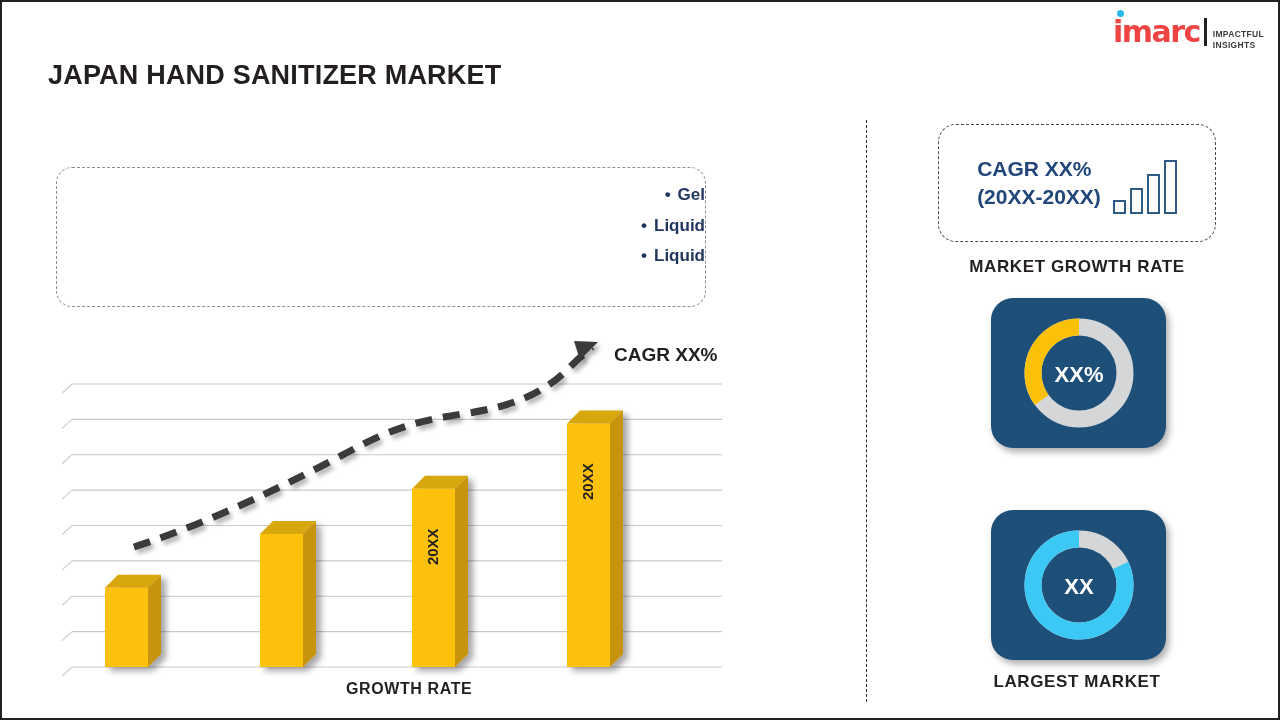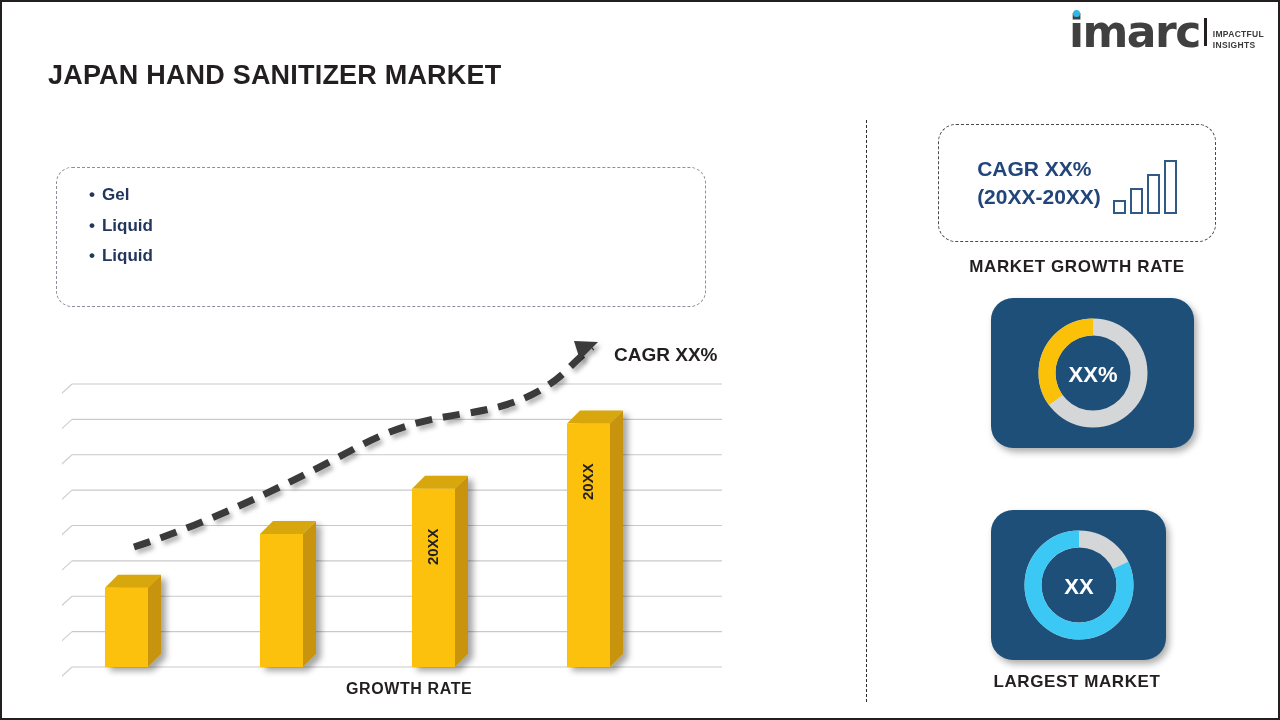--- a/index.html
+++ b/index.html
@@ -24,23 +24,23 @@
   #logo {
     position: absolute;
     top: 10px;
     right: 14px;
     display: flex;
     align-items: center;
     height: 40px;
   }
   #logo-mark {
     position: relative;
-    font-size: 44px;
-    font-weight: bold;
-    color: #404040;
+    font-size: 30px;
+    font-weight: bold;
+    color: #ef4444;
     letter-spacing: -1.5px;
     line-height: 34px;
     font-family: "DejaVu Sans", sans-serif;
   }
   #logo-dot {
     position: absolute;
     width: 7px;
     height: 7px;
     border-radius: 50%;
     background: #29b8e8;
@@ -87,20 +87,21 @@
   #bullet-box {
     position: absolute;
     left: 54px;
     top: 165px;
     width: 650px;
     height: 140px;
     border: 1.6px dashed #8c9099;
     border-radius: 16px;
     box-sizing: border-box;
     padding: 12px 0 0 20px;
+    text-align: right;
   }
   .bullet {
     font-size: 17px;
     font-weight: bold;
     color: #22365e;
     line-height: 30.5px;
     padding-left: 12px;
   }
   .bullet .dot { margin-right: 7px; }
 
@@ -197,21 +198,21 @@
   #label-market { left: 915px; top: 670px; }
 
   .donut-card {
     position: absolute;
     width: 175px;
     height: 150px;
     background: #1d4f79;
     border-radius: 22px;
     box-shadow: 3px 4px 7px rgba(0,0,0,0.33);
   }
-  #donut-card-1 { left: 989px; top: 296px; padding-left: 28px; }
+  #donut-card-1 { left: 989px; top: 296px; }
   #donut-card-2 { left: 989px; top: 508px; }
   .donut-card svg {
     position: absolute;
     left: 50%;
     top: 50%;
     transform: translate(-50%, -50%);
   }
   .donut-value {
     fill: #ffffff;
     font-size: 22px;

